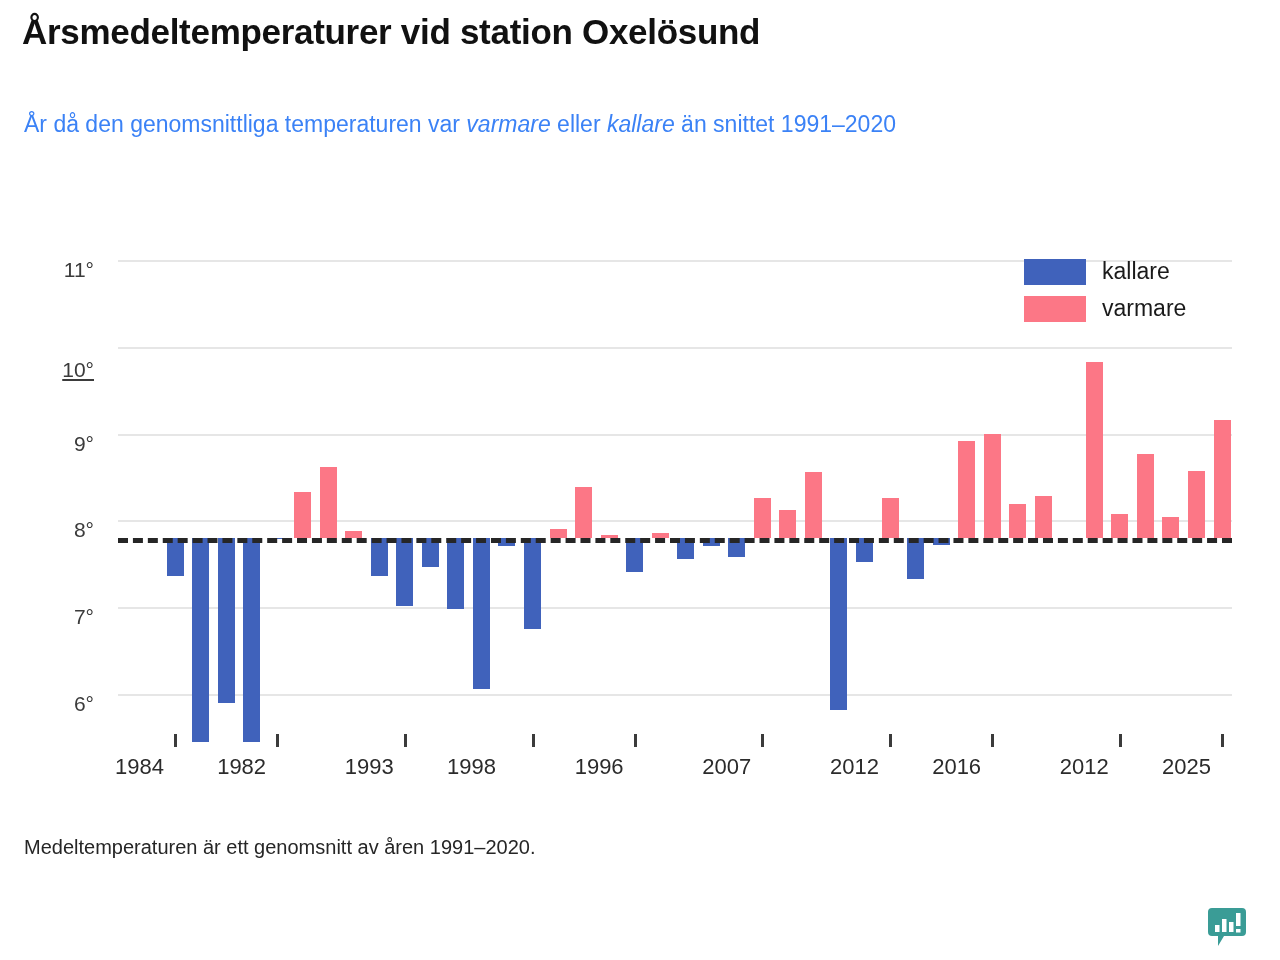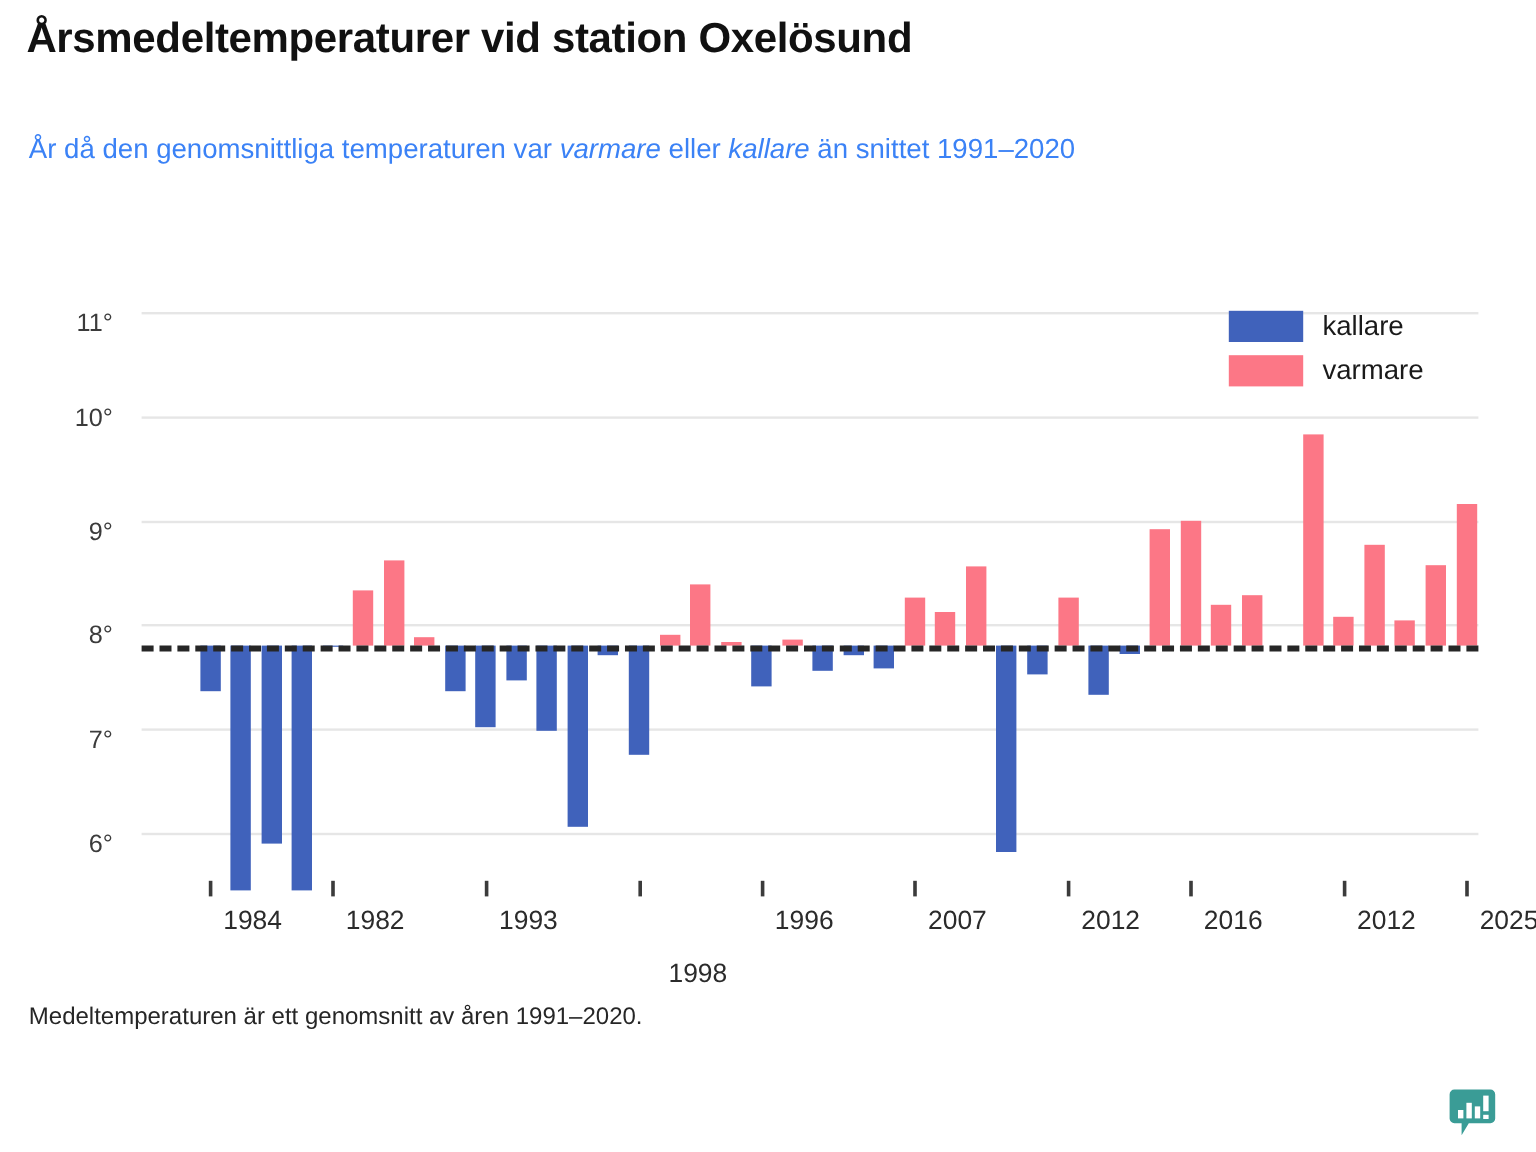--- a/index.html
+++ b/index.html
@@ -41,21 +41,21 @@
     border-top:5px dashed #262626;
   }
 
   .bar{position:absolute;}
   .bar.kallare{background:#4062bb;}
   .bar.varmare{background:#fc7786;}
 
   .tick{position:absolute;width:3px;height:13px;background:#3b3b3b;}
   .xlabel{
     position:absolute;font-size:22px;color:#2b2b2b;
-    text-align:right;width:120px;
+    text-align:left;width:120px;
   }
 
   .legend{position:absolute;left:1024px;top:22px;}
   .legend-row{display:flex;align-items:center;margin-bottom:10px;}
   .legend-swatch{width:62px;height:26px;margin-right:16px;}
   .legend-label{font-size:23px;color:#1a1a1a;}
 
   .footnote{
     position:absolute;left:24px;top:836px;
     font-size:20px;color:#262626;
@@ -83,21 +83,21 @@
   <div class="plot" id="plot">
       <div class="gridline" style="top: 458px;"></div>
       <div class="ylabel" style="top: 444px;">6°</div>
       <div class="gridline" style="top: 371.2px;"></div>
       <div class="ylabel" style="top: 357.2px;">7°</div>
       <div class="gridline" style="top: 284.4px;"></div>
       <div class="ylabel" style="top: 270.4px;">8°</div>
       <div class="gridline" style="top: 197.6px;"></div>
       <div class="ylabel" style="top: 183.6px;">9°</div>
       <div class="gridline" style="top: 110.8px;"></div>
-      <div class="ylabel" style="top: 89px;">10°</div>
+      <div class="ylabel" style="top: 110px; text-decoration: underline;">10°</div>
       <div class="gridline" style="top: 24px;"></div>
       <div class="ylabel" style="top: 10px;">11°</div>
       <div class="bar kallare" title="1984: 7.36°" style="left: 166.5px; top: 301.76px; width: 17px; height: 38.192px;"></div>
       <div class="bar kallare" title="1985: 5.45°" style="left: 192.037px; top: 301.76px; width: 17px; height: 203.98px;"></div>
       <div class="bar kallare" title="1986: 5.9°" style="left: 217.573px; top: 301.76px; width: 17px; height: 164.92px;"></div>
       <div class="bar kallare" title="1987: 5.45°" style="left: 243.11px; top: 301.76px; width: 17px; height: 203.98px;"></div>
       <div class="bar kallare" title="1988: 7.78°" style="left: 268.646px; top: 301.76px; width: 17px; height: 1.736px;"></div>
       <div class="bar varmare" title="1989: 8.33°" style="left: 294.183px; top: 255.756px; width: 17px; height: 46.004px;"></div>
       <div class="bar varmare" title="1990: 8.61°" style="left: 319.72px; top: 231.452px; width: 17px; height: 70.308px;"></div>
       <div class="bar varmare" title="1991: 7.88°" style="left: 345.256px; top: 294.816px; width: 17px; height: 6.944px;"></div>
@@ -135,21 +135,21 @@
       <div class="bar varmare" title="2024: 8.57°" style="left: 1187.96px; top: 234.924px; width: 17px; height: 66.836px;"></div>
       <div class="bar varmare" title="2025: 9.16°" style="left: 1213.5px; top: 183.712px; width: 17px; height: 118.048px;"></div>
       <div class="baseline" style="top: 301.76px;"></div>
       <div class="tick" style="left: 174px; top: 498px;"></div>
       <div class="xlabel" style="left: 115px; top: 518px;">1984</div>
       <div class="tick" style="left: 276.146px; top: 498px;"></div>
       <div class="xlabel" style="left: 217.146px; top: 518px;">1982</div>
       <div class="tick" style="left: 403.829px; top: 498px;"></div>
       <div class="xlabel" style="left: 344.829px; top: 518px;">1993</div>
       <div class="tick" style="left: 531.512px; top: 498px;"></div>
-      <div class="xlabel" style="left: 486px; top: 518px; margin-top: 44px;">1998</div>
+      <div class="xlabel" style="left: 447px; top: 518px;">1998</div>
       <div class="tick" style="left: 633.659px; top: 498px;"></div>
       <div class="xlabel" style="left: 574.659px; top: 518px;">1996</div>
       <div class="tick" style="left: 761.341px; top: 498px;"></div>
       <div class="xlabel" style="left: 702.341px; top: 518px;">2007</div>
       <div class="tick" style="left: 889.024px; top: 498px;"></div>
       <div class="xlabel" style="left: 830.024px; top: 518px;">2012</div>
       <div class="tick" style="left: 991.171px; top: 498px;"></div>
       <div class="xlabel" style="left: 932.171px; top: 518px;">2016</div>
       <div class="tick" style="left: 1118.85px; top: 498px;"></div>
       <div class="xlabel" style="left: 1059.85px; top: 518px;">2012</div>

